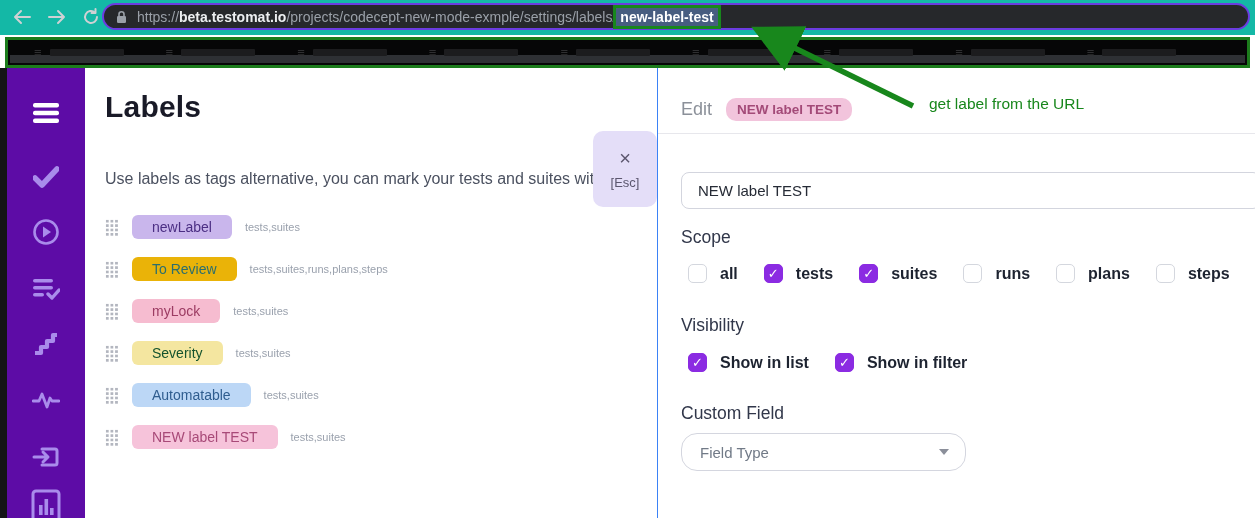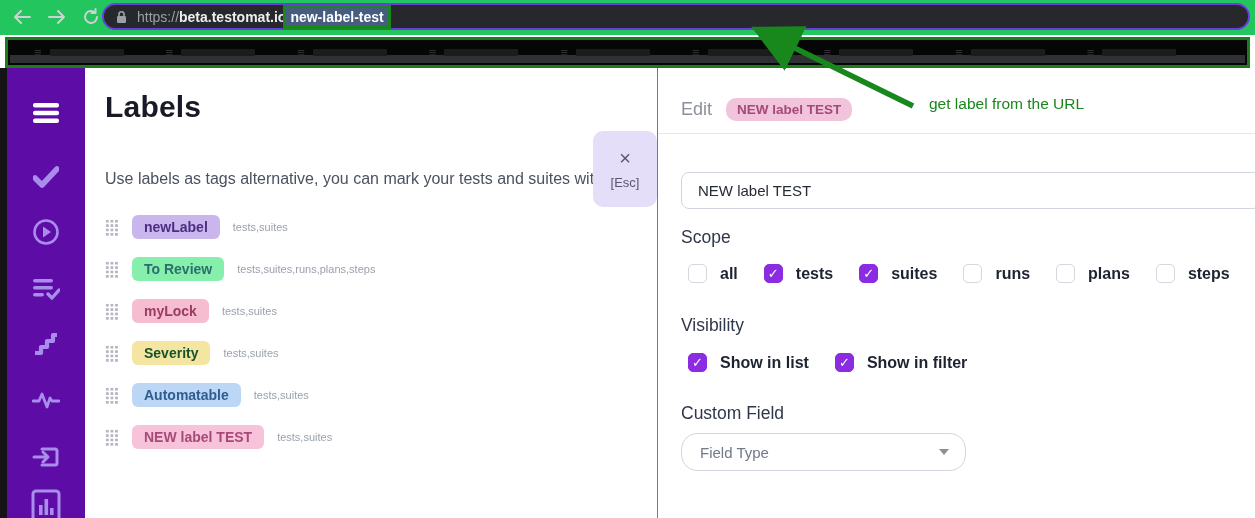--- a/index.html
+++ b/index.html
@@ -2,21 +2,21 @@
 <html style="--accent: #8b2be2; --sidebar-purple: #5d0ca6; --anno-green: #18871c; --url-border: #6b3ce0;"><head>
 <meta charset="utf-8">
 <style>
   * { margin:0; padding:0; box-sizing:border-box; }
   html,body { background:#e9e9e9; }
   .screen {
     position:relative; width:1255px; height:518px; overflow:hidden;
     background:#ffffff; font-family:"Liberation Sans","DejaVu Sans",sans-serif;
   }
   
-  .chrome { position:absolute; left:0; top:0; width:1255px; height:35px; background:#22c55e; z-index:1; }
+  .chrome { position:absolute; left:0; top:0; width:1255px; height:35px; background:#14b8a6; z-index:1; }
   .nav-btn { position:absolute; top:4px; width:28px; height:26px; display:flex; align-items:center; justify-content:center; cursor:pointer; }
   .url-pill {
     position:absolute; left:102px; top:3px; width:1148px; height:27px;
     background:#26282b; border:2px solid var(--url-border); border-radius:15px;
     display:flex; align-items:center; padding:0 12px; color:#9aa0a8; font-size:14px;
   }
   .url-host { color:#eceef0; font-weight:bold; }
   .url-sel {
     background:#475d80; color:#ffffff; padding:1px 4px;
     outline:3px solid var(--anno-green); font-weight:bold;
@@ -39,21 +39,21 @@
   .main { position:absolute; left:85px; top:68px; right:0; bottom:0; background:#ffffff; z-index:2; }
   .page-title { position:absolute; left:20px; top:22px; font-size:30px; font-weight:bold; color:#191a27; letter-spacing:0.2px; }
   .page-desc { position:absolute; left:20px; top:102px; width:555px; font-size:16px; color:#4b5160; white-space:nowrap; overflow:hidden; }
   .label-list { position:absolute; left:20px; top:138px; width:540px; }
   .label-row { display:flex; align-items:center; height:42px; }
   .drag-handle {
     width:13px; height:17px; margin-right:14px; cursor:grab; flex:none;
     background-image:radial-gradient(circle,#b3b6bf 1.5px,transparent 1.7px);
     background-size:4.6px 4.4px; background-position:0 0;
   }
-  .badge { font-size:14px; font-weight:bold; padding:4px 12px; border-radius:6px; white-space:nowrap; }
+  .badge { font-size:14px; font-weight:normal; padding:4px 20px; border-radius:6px; white-space:nowrap; }
   .row-scope { margin-left:13px; font-size:11px; color:#9aa1ad; white-space:nowrap; }
   .create-input {
     position:absolute; left:20px; top:409px; width:575px; height:36px;
     border:1.5px solid #cfd3da; border-radius:7px; padding:0 14px;
     font-family:inherit; font-size:15px; color:#2b3140; background:#fff; outline:none;
   }
   .create-input::placeholder { color:#8e96a3; }
   
   .close-card {
     position:absolute; left:593px; top:131px; width:64px; height:76px;
@@ -122,20 +122,21 @@
           <path d="M13.5 1 v4 h-4" fill="none" stroke="#cfd1d4" stroke-width="2" stroke-linecap="round" stroke-linejoin="round"></path>
         </svg>
     </div>
     <div class="url-pill">
       <svg width="11" height="14" viewBox="0 0 11 14" style="margin-right:10px;flex:none">
           <rect x="1" y="6" width="9" height="7" rx="1.2" fill="#9aa0a8"></rect>
           <path d="M3 6 V4.2 a2.5 2.5 0 0 1 5 0 V6" stroke="#9aa0a8" stroke-width="1.6" fill="none"></path>
         </svg>
       <span>https://</span>
         <span class="url-host">beta.testomat.io</span>
+        <span>/projects/codecept-new-mode-exmple/settings/labels/</span>
         <span class="url-sel">new-label-test</span>
     </div>
   </div>
 
   <div class="redacted-bar">
     <div class="bm-item">
         <span class="bm-lines">≡</span>
         <span class="bm-smudge"></span>
       </div>
     <div class="bm-item">
@@ -231,21 +232,21 @@
     <div class="page-desc">Use labels as tags alternative, you can mark your tests and suites without cha</div>
 
     <div class="label-list">
       <div class="label-row">
         <span class="drag-handle"></span>
         <span class="badge" style="background: rgb(201, 182, 236); color: rgb(75, 46, 131);">newLabel</span>
         <span class="row-scope">tests,suites</span>
       </div>
       <div class="label-row">
         <span class="drag-handle"></span>
-        <span class="badge" style="background: #86efac; color: rgb(43, 110, 110);">To Review</span>
+        <span class="badge" style="background: #eab308; color: rgb(43, 110, 110);">To Review</span>
         <span class="row-scope">tests,suites,runs,plans,steps</span>
       </div>
       <div class="label-row">
         <span class="drag-handle"></span>
         <span class="badge" style="background: rgb(246, 188, 208); color: rgb(156, 60, 99);">myLock</span>
         <span class="row-scope">tests,suites</span>
       </div>
       <div class="label-row">
         <span class="drag-handle"></span>
         <span class="badge" style="background: rgb(244, 230, 160); color: #14532d;">Severity</span>

